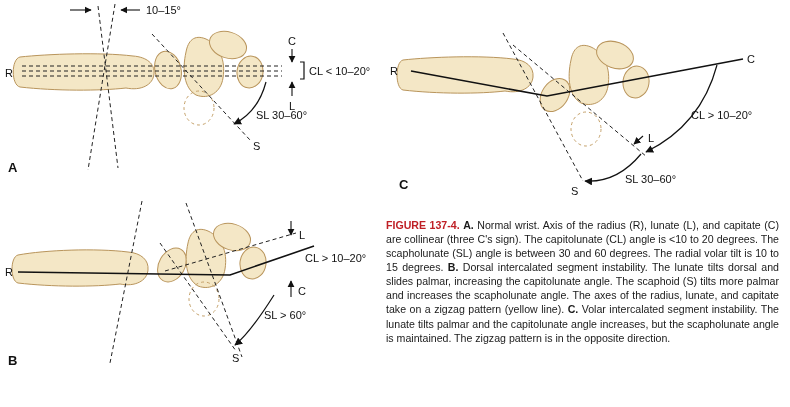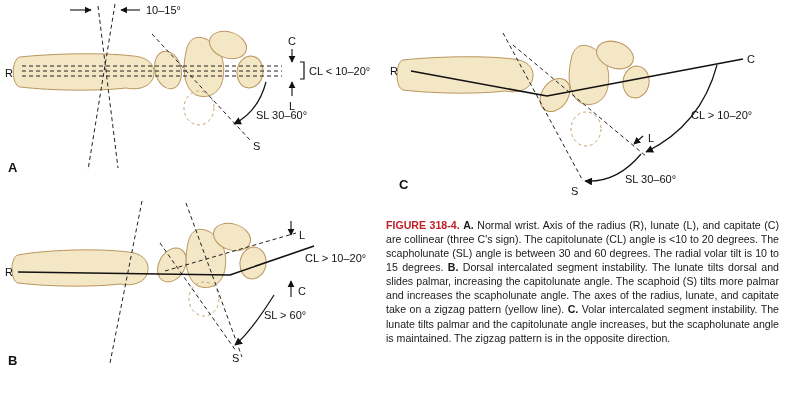--- a/index.html
+++ b/index.html
@@ -125,17 +125,17 @@
     <text x="5" y="81">R</text>
     <text x="299" y="44">L</text>
     <text x="298" y="100">C</text>
     <text x="305" y="67">CL &gt; 10–20°</text>
     <text x="264" y="124">SL &gt; 60°</text>
     <text x="232" y="167">S</text>
     <text class="pl" x="8" y="170">B</text>
   </svg>
 
   <div class="caption">
-    <span class="figlabel">FIGURE 318-4.</span>
+    <span class="figlabel">FIGURE 137-4.</span>
     <span class="b">A.</span><span> Normal wrist. Axis of the radius (R), lunate (L), and capitate (C) are collinear (three C's sign). The capitolunate (CL) angle is &lt;10 to 20 degrees. The scapholunate (SL) angle is between 30 and 60 degrees. The radial volar tilt is 10 to 15 degrees. </span><span class="b">B.</span><span> Dorsal intercalated segment instability. The lunate tilts dorsal and slides palmar, increasing the capitolunate angle. The scaphoid (S) tilts more palmar and increases the scapholunate angle. The axes of the radius, lunate, and capitate take on a zigzag pattern (yellow line). </span><span class="b">C.</span><span> Volar intercalated segment instability. The lunate tilts palmar and the capitolunate angle increases, but the scapholunate angle is maintained. The zigzag pattern is in the opposite direction.</span>
   </div>
 
 </div>
 
 </body></html>

